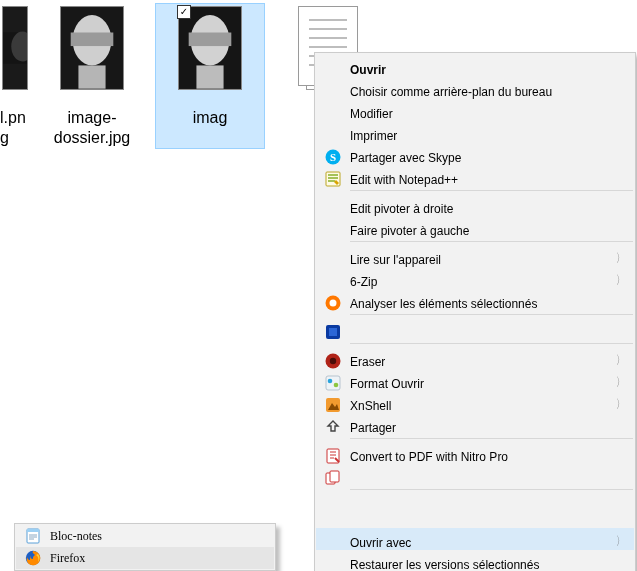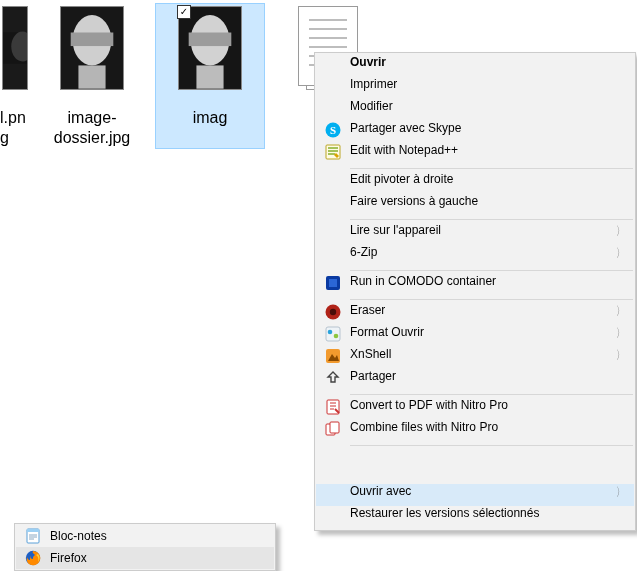--- a/index.html
+++ b/index.html
@@ -19,30 +19,30 @@
   .file-thumb.partial-png { overflow: hidden; background: #1a1a1a; }
   .checkbox-badge { position: absolute; top: -2px; left: -2px; width: 14px; height: 14px; background: #fff; border: 1px solid #333; display: flex; align-items: center; justify-content: center; font-size: 10px; line-height: 1; }
   .file-label { margin-top: 18px; width: 100px; font-size: 16px; line-height: 1.25; word-break: break-word; }
 
   .first-item { width: 28px !important; align-items: flex-end; }
   .first-item .file-thumb { width: 26px; }
   .first-item .file-label { width: 28px; text-align: left; }
 
   
   .context-menu { position: absolute; top: 52px; left: 314px; width: 322px; background: #f2f2f2; border: 1px solid #cccccc; box-shadow: 4px 4px 4px rgba(0,0,0,.25); padding: 2px 1px; }
-  .cm-item { display: flex; align-items: flex-start; height: 22px; position: relative; padding: 0 22px 0 34px; cursor: default; }
+  .cm-item { display: flex; align-items: flex-end; height: 22px; position: relative; padding: 0 22px 0 34px; cursor: default; }
   .cm-item.default-action { font-weight: 600; }
   .cm-icon { position: absolute; left: 8px; width: 17px; height: 17px; display: flex; align-items: center; justify-content: center; }
   .cm-arrow { position: absolute; right: 8px; font-family: "Segoe UI Symbol", sans-serif; font-size: 12px; color: #555; transform: scaleX(0.6); }
   .cm-sep { height: 1px; background: #d7d7d7; margin: 3px 1px 3px 34px; }
   .cm-label { white-space: nowrap; overflow: hidden; text-overflow: ellipsis; }
   .cm-item.hover-state { background: #d8eaf9; margin-top: 38px; }
 
   
-  .submenu { position: absolute; left: 14px; top: 523px; width: 262px; background: #f2f2f2; border: 1px solid #cccccc; box-shadow: 4px 4px 4px rgba(0,0,0,.25); padding: 1px; }
+  .submenu { position: absolute; left: 14px; top: 523px; width: 262px; background: #f2f2f2; border: 1px solid #cccccc; box-shadow: 4px 4px 4px rgba(0,0,0,.25); padding: 1px; font-family: Liberation Serif, serif; }
   .sm-item { display: flex; align-items: center; height: 22px; padding: 0 6px 0 34px; position: relative; }
   .sm-icon { position: absolute; left: 8px; width: 17px; height: 17px; display: flex; align-items: center; justify-content: center; }
   .sm-item.highlight { background: #e5e5e5; }
 
   
   .ic { width: 16px; height: 16px; display: block; }
 </style>
 </head>
 <body>
 
@@ -91,65 +91,75 @@
       <div class="file-label"></div>
     </div>
 
   </div>
 
   <div class="context-menu" id="ctx">
       <div class="cm-item default-action">
         <span class="cm-label">Ouvrir</span>
       </div>
       <div class="cm-item">
+        <span class="cm-label">Choisir comme arrière-plan du bureau</span>
+      </div>
+      <div class="cm-item">
+        <span class="cm-label">Modifier</span>
+      </div>
+      <div class="cm-item">
         <span class="cm-label">Imprimer</span>
       </div>
       <div class="cm-item">
-        <span class="cm-label">Modifier</span>
-      </div>
-      <div class="cm-item">
         <span class="cm-icon">
           <svg class="ic" viewBox="0 0 16 16">
             <use href="#i-skype"></use>
           </svg>
         </span>
         <span class="cm-label">Partager avec Skype</span>
       </div>
       <div class="cm-item">
         <span class="cm-icon">
           <svg class="ic" viewBox="0 0 16 16">
             <use href="#i-npp"></use>
           </svg>
         </span>
         <span class="cm-label">Edit with Notepad++</span>
       </div>
       <div class="cm-sep"></div>
       <div class="cm-item">
         <span class="cm-label">Edit pivoter à droite</span>
       </div>
       <div class="cm-item">
-        <span class="cm-label">Faire versions à gauche</span>
+        <span class="cm-label">Faire pivoter à gauche</span>
       </div>
       <div class="cm-sep"></div>
       <div class="cm-item">
         <span class="cm-label">Lire sur l'appareil</span>
         <span class="cm-arrow">〉</span>
       </div>
       <div class="cm-item">
         <span class="cm-label">6-Zip</span>
         <span class="cm-arrow">〉</span>
       </div>
+      <div class="cm-item">
+        <span class="cm-icon">
+          <svg class="ic" viewBox="0 0 16 16">
+            <use href="#i-avast"></use>
+          </svg>
+        </span>
+        <span class="cm-label">Analyser les éléments sélectionnés</span>
+      </div>
       <div class="cm-sep"></div>
       <div class="cm-item">
         <span class="cm-icon">
           <svg class="ic" viewBox="0 0 16 16">
             <use href="#i-comodo"></use>
           </svg>
         </span>
-        <span class="cm-label">Run in COMODO container</span>
       </div>
       <div class="cm-sep"></div>
       <div class="cm-item">
         <span class="cm-icon">
           <svg class="ic" viewBox="0 0 16 16">
             <use href="#i-eraser"></use>
           </svg>
         </span>
         <span class="cm-label">Eraser</span>
         <span class="cm-arrow">〉</span>
@@ -188,21 +198,20 @@
           </svg>
         </span>
         <span class="cm-label">Convert to PDF with Nitro Pro</span>
       </div>
       <div class="cm-item">
         <span class="cm-icon">
           <svg class="ic" viewBox="0 0 16 16">
             <use href="#i-nitro2"></use>
           </svg>
         </span>
-        <span class="cm-label">Combine files with Nitro Pro</span>
       </div>
       <div class="cm-sep"></div>
       <div class="cm-item hover-state">
         <span class="cm-label">Ouvrir avec</span>
         <span class="cm-arrow">〉</span>
       </div>
       <div class="cm-item">
         <span class="cm-label">Restaurer les versions sélectionnés</span>
       </div>
     </div>

